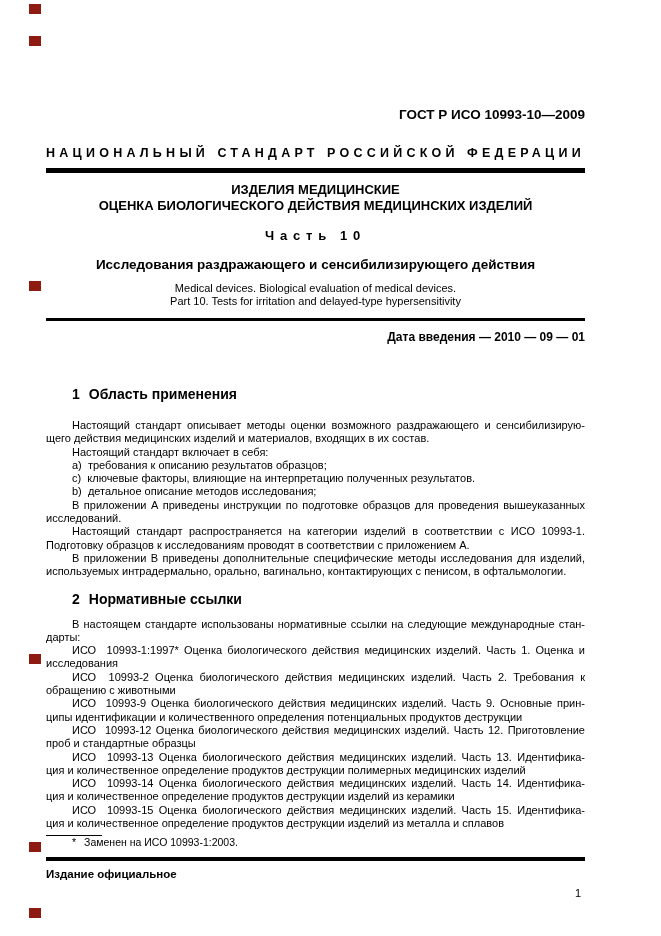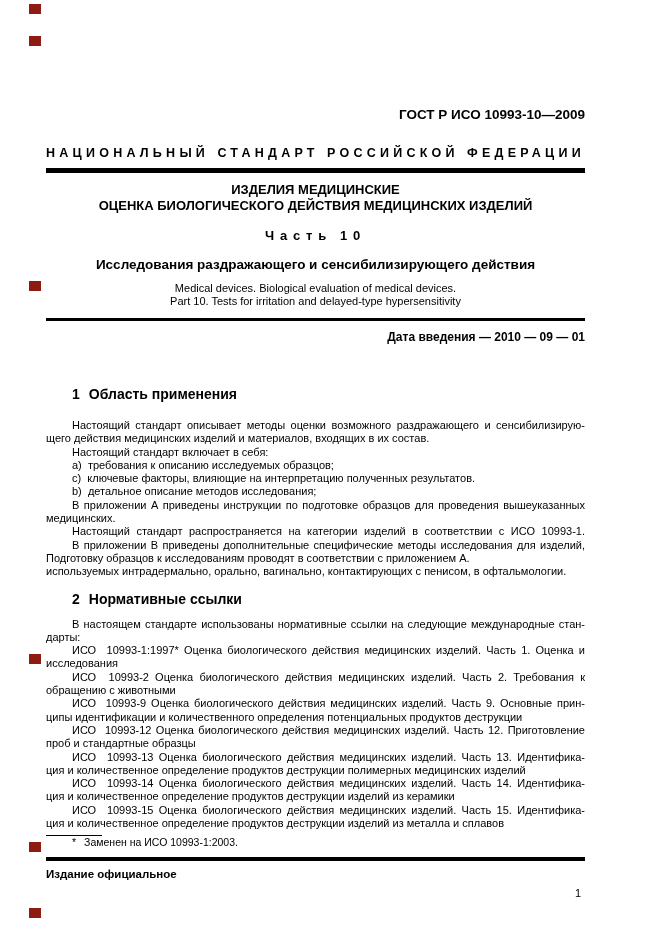--- a/index.html
+++ b/index.html
@@ -93,28 +93,28 @@
 
     <div class="date-line">Дата введения — 2010 — 09 — 01</div>
 
     <div class="sec-h" id="sec1-h">
       <span class="sec-num">1</span><span>Область применения</span>
     </div>
     <div id="sec1-lines">
         <div class="line ind j">Настоящий стандарт описывает методы оценки возможного раздражающего и сенсибилизирую-</div>
         <div class="line">щего действия медицинских изделий и материалов, входящих в их состав.</div>
         <div class="line ind">Настоящий стандарт включает в себя:</div>
-        <div class="line ind">a)  требования к описанию исследуемых образцов;</div>
+        <div class="line ind">a)  требования к описанию результатов образцов;</div>
         <div class="line ind">c)  ключевые факторы, влияющие на интерпретацию полученных результатов.</div>
         <div class="line ind">b)  детальное описание методов исследования;</div>
         <div class="line ind j">В приложении А приведены инструкции по подготовке образцов для проведения вышеуказанных</div>
-        <div class="line">медицинских.</div>
+        <div class="line">исследований.</div>
         <div class="line ind j">Настоящий стандарт распространяется на категории изделий в соответствии с ИСО 10993-1.</div>
+        <div class="line">Подготовку образцов к исследованиям проводят в соответствии с приложением А.</div>
         <div class="line ind j">В приложении В приведены дополнительные специфические методы исследования для изделий,</div>
-        <div class="line">Подготовку образцов к исследованиям проводят в соответствии с приложением А.</div>
         <div class="line">используемых интрадермально, орально, вагинально, контактирующих с пенисом, в офтальмологии.</div>
       </div>
 
     <div class="sec-h" id="sec2-h">
       <span class="sec-num">2</span><span>Нормативные ссылки</span>
     </div>
     <div id="sec2-lines">
         <div class="line ind j">В настоящем стандарте использованы нормативные ссылки на следующие международные стан-</div>
         <div class="line">дарты:</div>
         <div class="line ind j">ИСО  10993-1:1997* Оценка биологического действия медицинских изделий. Часть 1. Оценка и</div>

